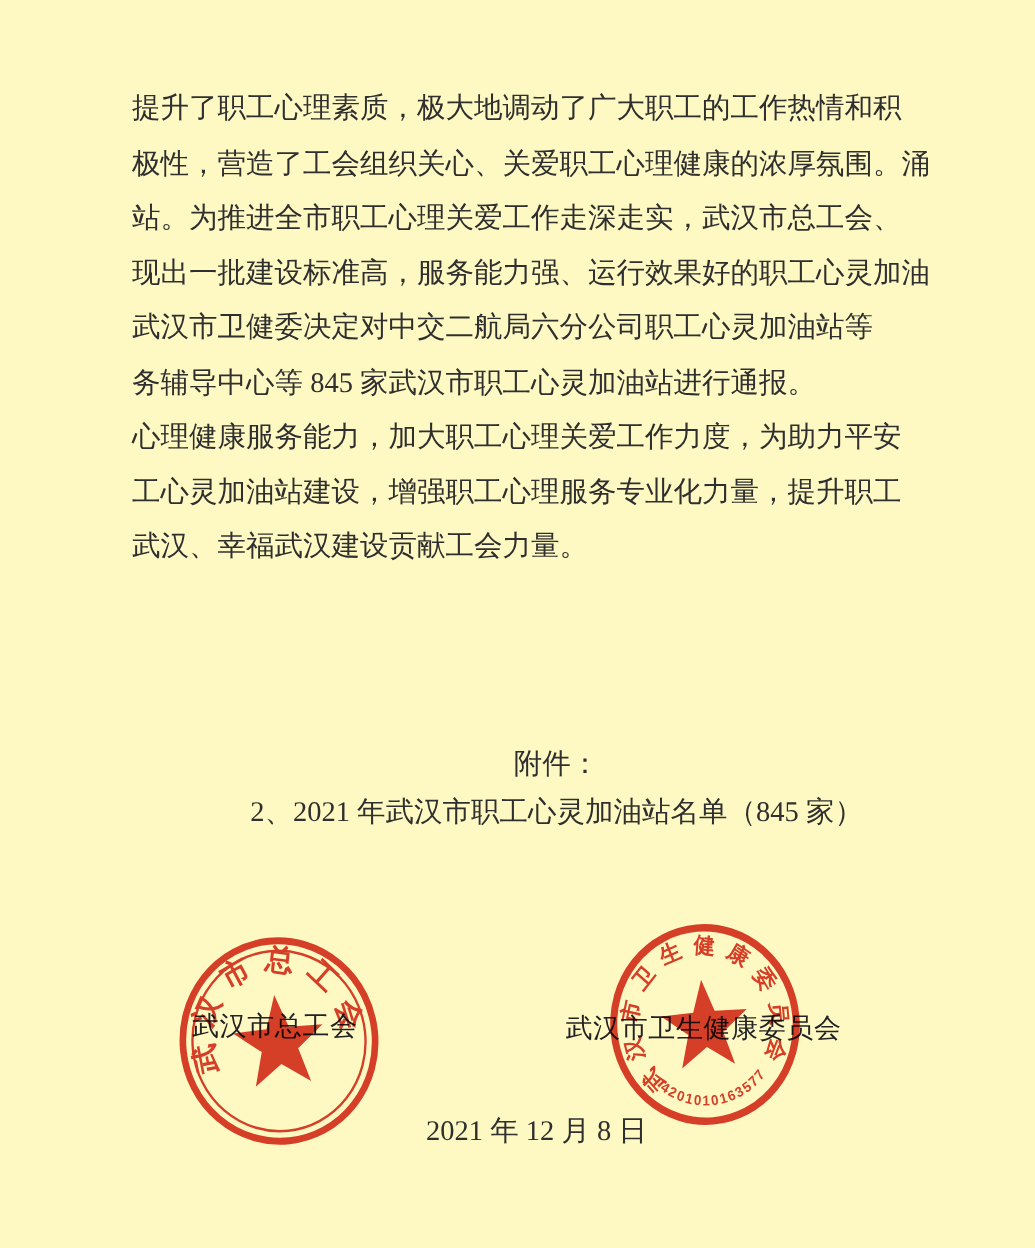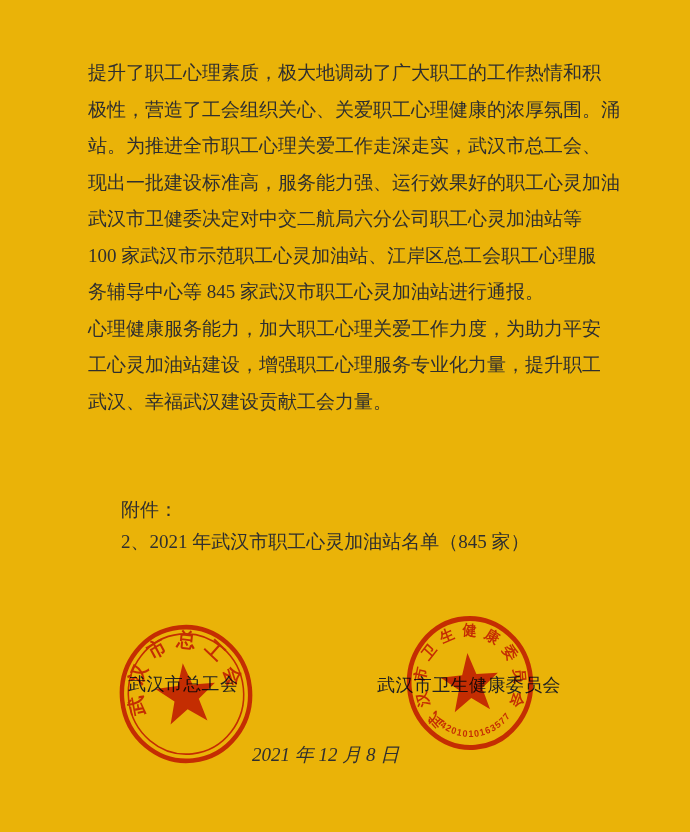--- a/index.html
+++ b/index.html
@@ -5,21 +5,21 @@
   html, body { margin: 0; padding: 0; }
   body {
     width: 690px; height: 832px;
     background: #f4f4f2;
     font-family: "Liberation Serif", "DejaVu Serif", serif;
     overflow: hidden;
   }
   .page {
     position: relative;
     width: 690px; height: 832px;
-    background: #eab308;
+    background: #fef9c3;
     color: #2f2f2f;
     overflow: hidden;
   }
   .body-text {
     position: absolute;
     left: 88px; top: 55px;
     width: 540px;
   }
   .bline {
     height: 36.5px; line-height: 36.5px;
@@ -31,41 +31,41 @@
   .attachments {
     position: absolute;
     left: 121px; top: 494px;
     width: 500px;
   }
   .aline {
     height: 31.5px; line-height: 31.5px;
     font-size: 19px;
     white-space: pre;
     color: #2f2f2f;
+    text-align: center;
   }
   .sig {
     position: absolute;
     font-size: 18px;
     line-height: 24px;
     letter-spacing: 0.4px;
     color: #222;
     white-space: pre;
     z-index: 1;
   }
   .sig-left  { left: 128px; top: 672px; }
   .sig-right { left: 377px; top: 673px; }
   .date-line {
     position: absolute;
-    left: 252px; top: 742px;
+    left: 284px; top: 742px;
     font-size: 19px;
     line-height: 26px;
     color: #2f2f2f;
     white-space: pre;
     z-index: 1;
-    font-style: italic;
   }
   .seal {
     position: absolute;
     z-index: 2;
     mix-blend-mode: multiply;
     opacity: 0.96;
   }
   .seal-left  { left: 117px; top: 622px; width: 138px; height: 144px; transform: rotate(-6deg); }
   .seal-right { left: 404px; top: 613px; width: 132px; height: 140px; transform: rotate(-5deg); }
   .seal svg { width: 100%; height: 100%; display: block; }
@@ -81,21 +81,20 @@
 <body>
 
 <div class="page">
 
   <div class="body-text">
       <div class="bline">提升了职工心理素质，极大地调动了广大职工的工作热情和积</div>
       <div class="bline">极性，营造了工会组织关心、关爱职工心理健康的浓厚氛围。涌</div>
       <div class="bline">站。为推进全市职工心理关爱工作走深走实，武汉市总工会、</div>
       <div class="bline">现出一批建设标准高，服务能力强、运行效果好的职工心灵加油</div>
       <div class="bline">武汉市卫健委决定对中交二航局六分公司职工心灵加油站等</div>
-      <div class="bline">100 家武汉市示范职工心灵加油站、江岸区总工会职工心理服</div>
       <div class="bline">务辅导中心等 845 家武汉市职工心灵加油站进行通报。</div>
       <div class="bline">心理健康服务能力，加大职工心理关爱工作力度，为助力平安</div>
       <div class="bline">工心灵加油站建设，增强职工心理服务专业化力量，提升职工</div>
       <div class="bline">武汉、幸福武汉建设贡献工会力量。</div>
     </div>
 
   <div class="attachments">
       <div class="aline">附件：</div>
       <div class="aline">2、2021 年武汉市职工心灵加油站名单（845 家）</div>
     </div>

